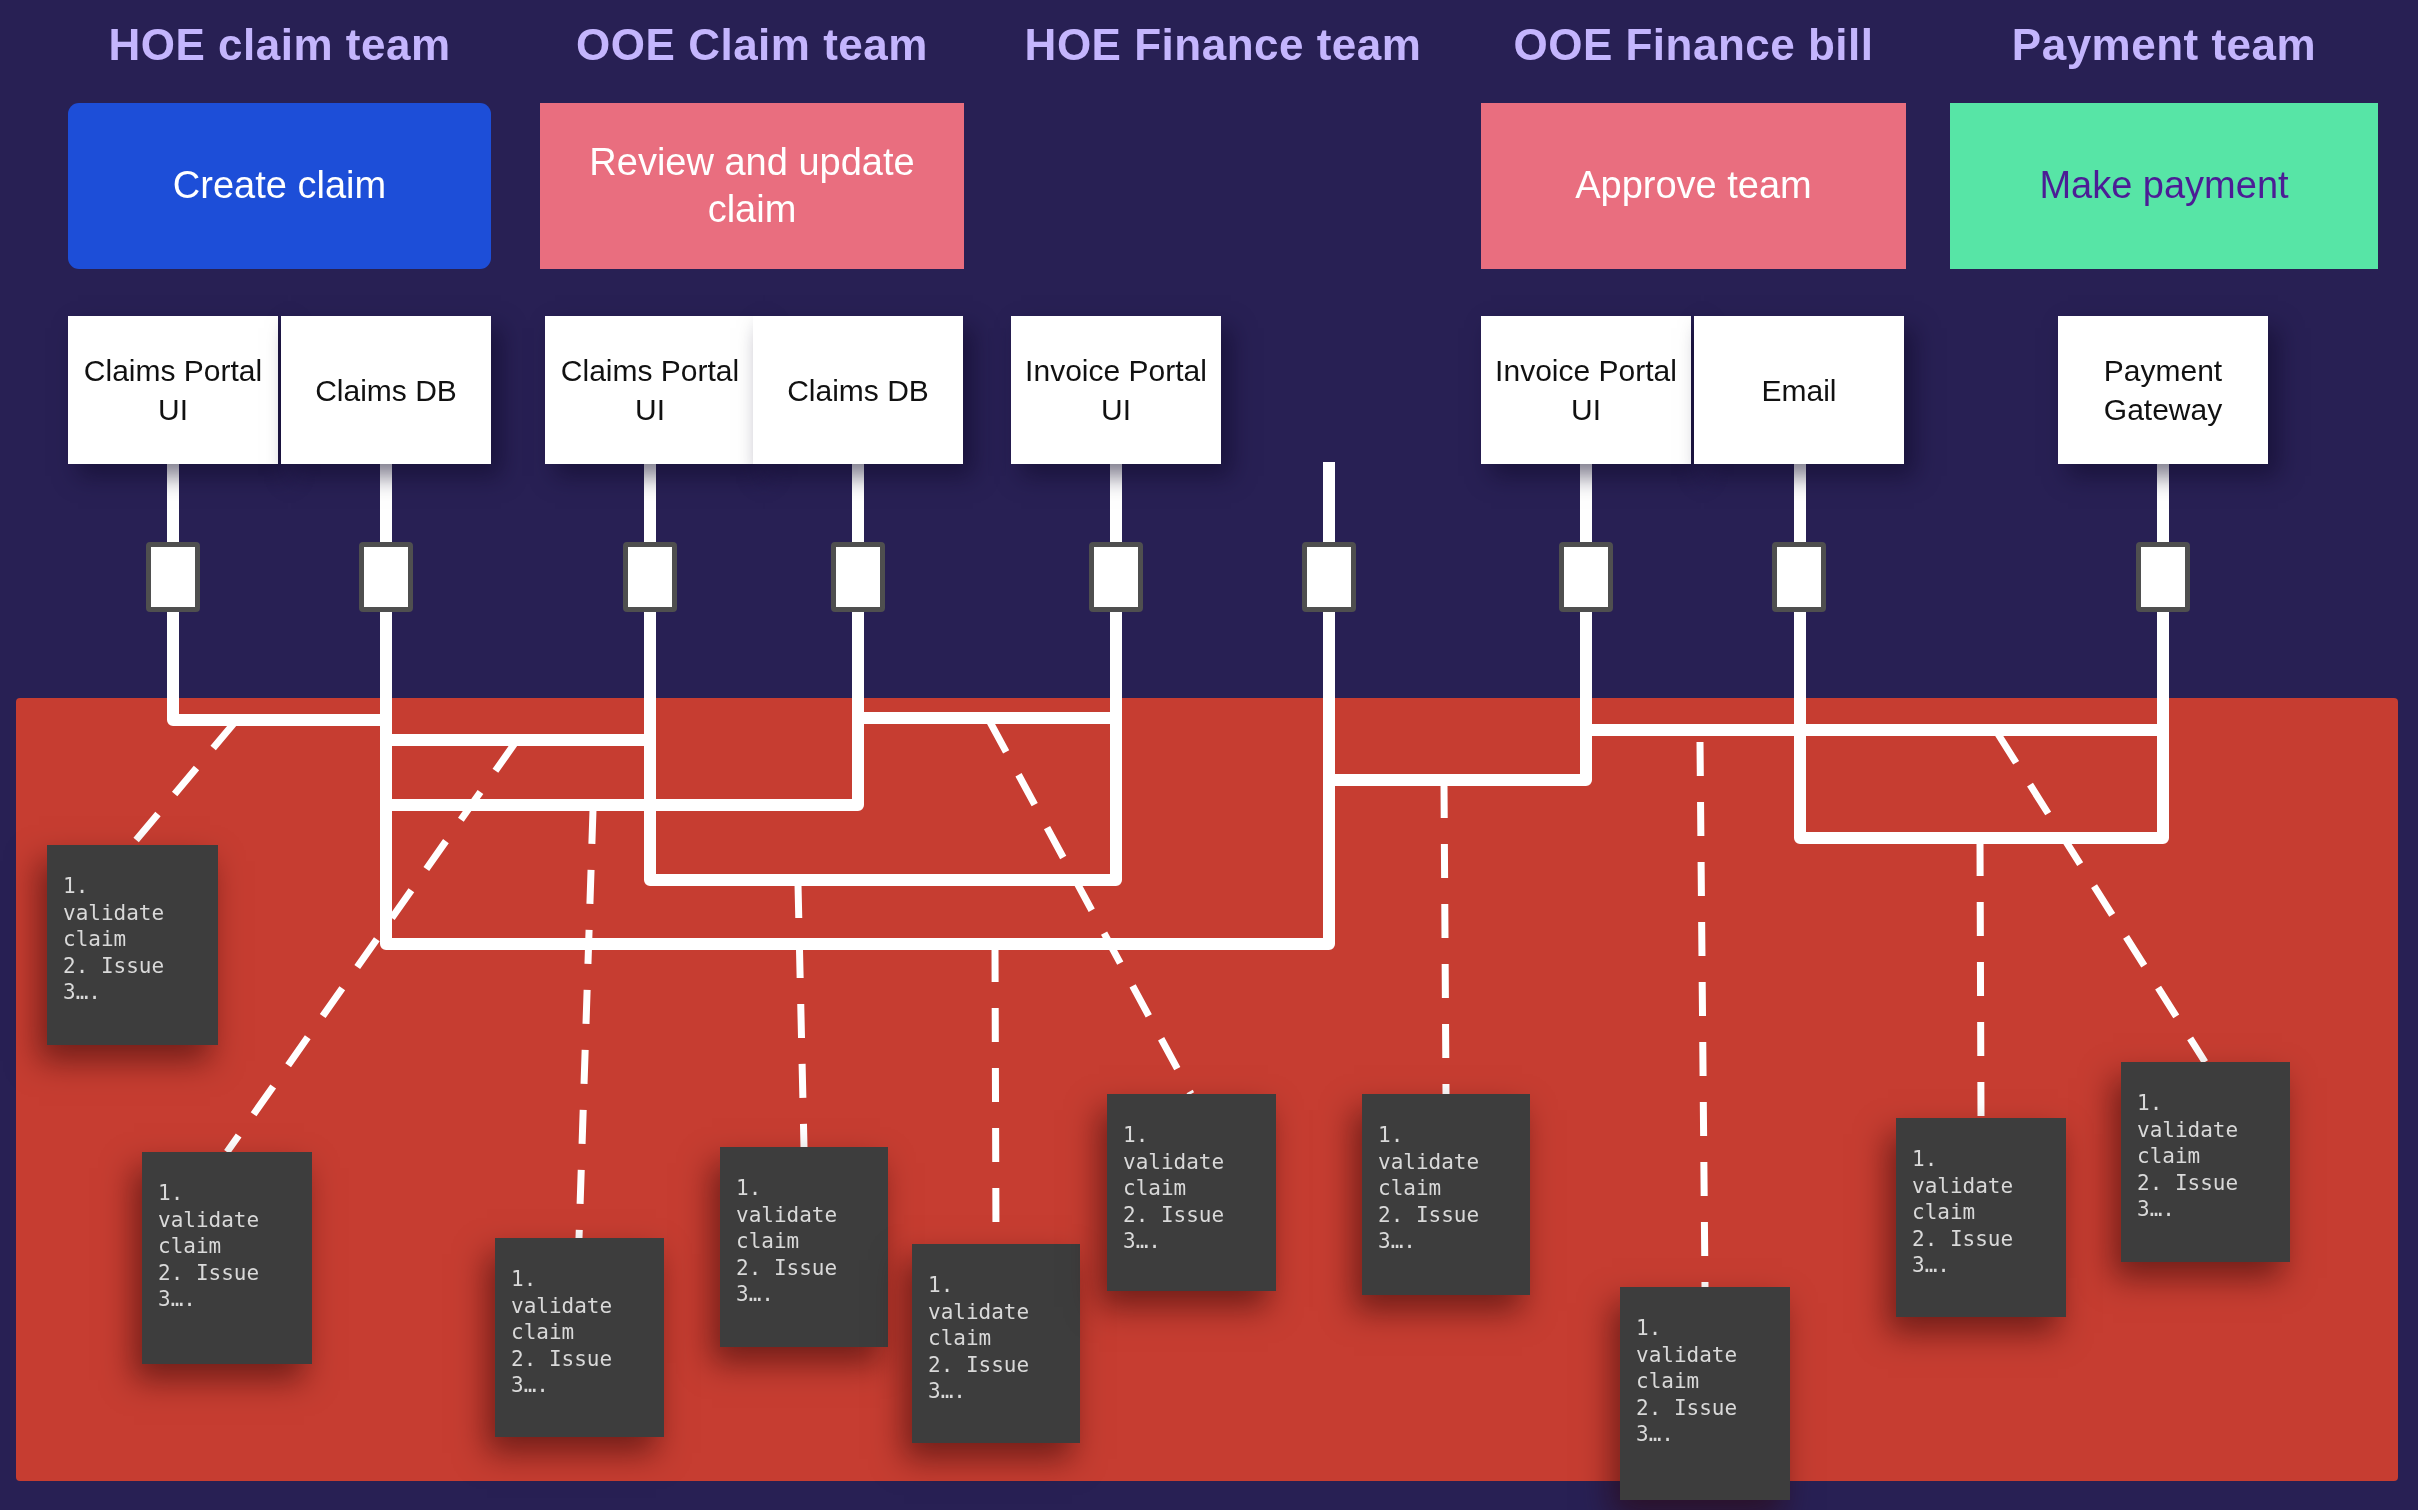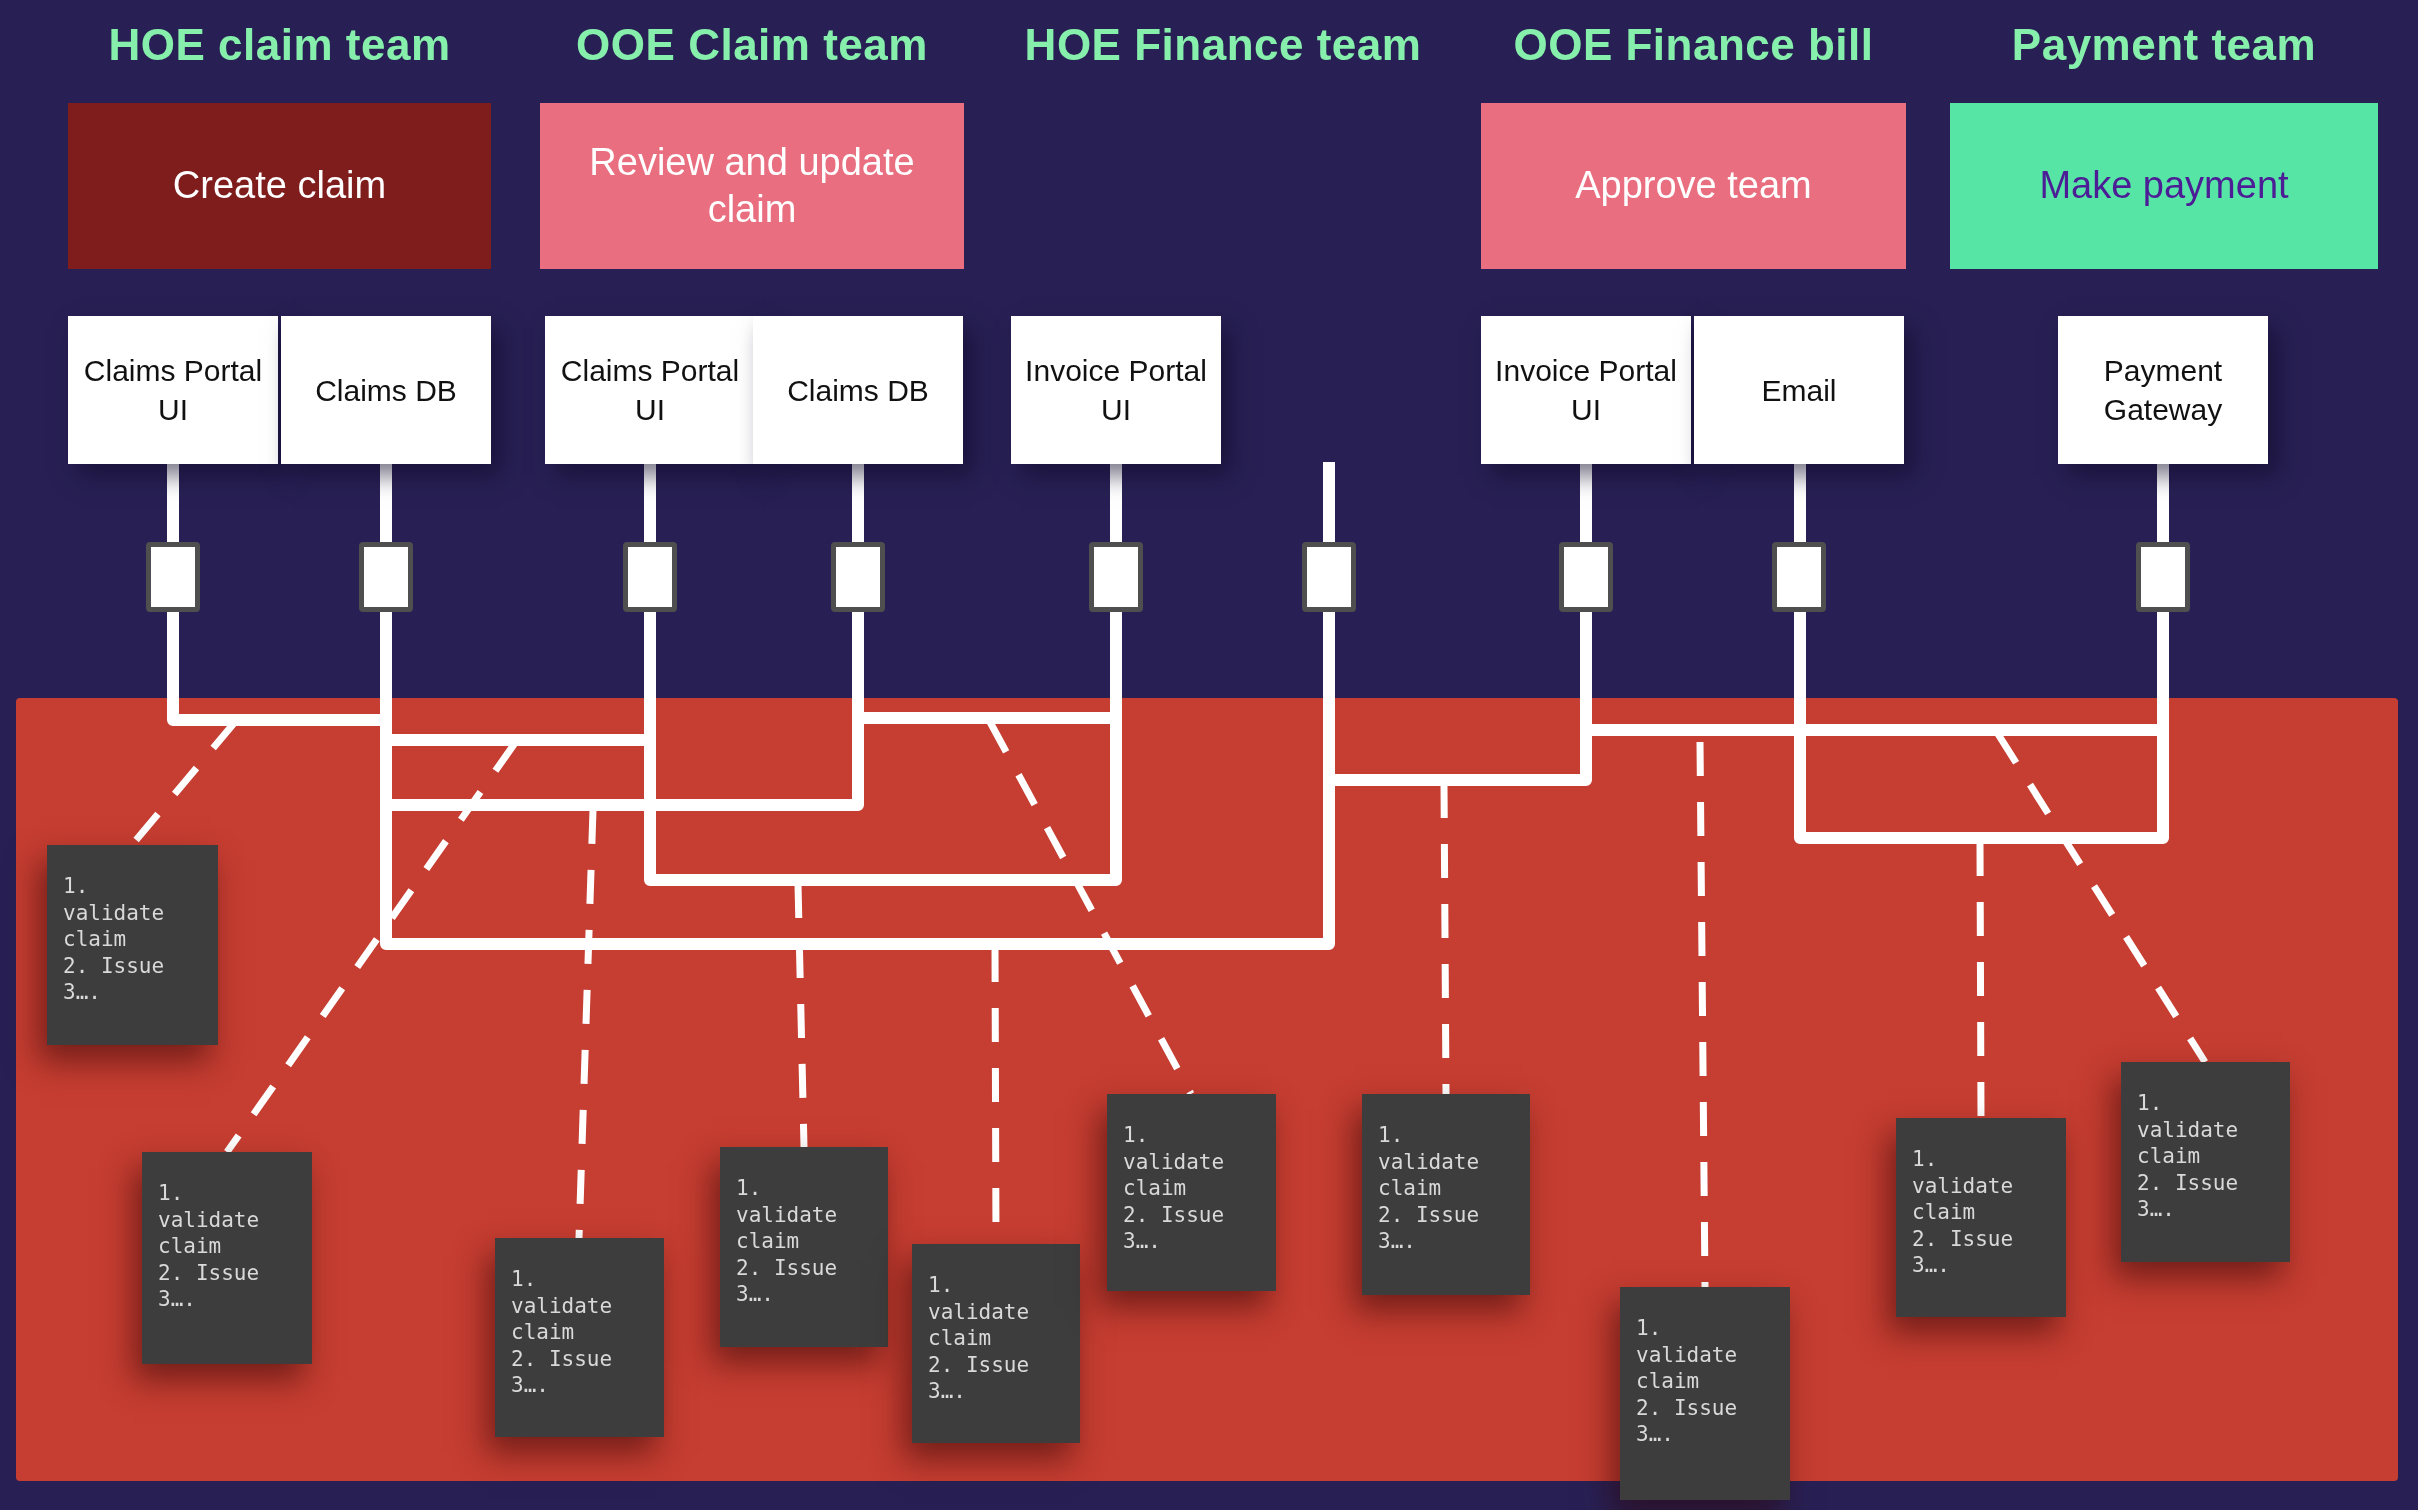--- a/index.html
+++ b/index.html
@@ -9,27 +9,27 @@
   }
   .red-zone{
     position:absolute;left:16px;top:698px;width:2382px;height:783px;
     background:#c63d31;border-radius:4px;z-index:1;
   }
   .wires{position:absolute;left:0;top:0;z-index:2;}
   .wire-solid{fill:none;stroke:#ffffff;stroke-width:12;stroke-linejoin:round;stroke-linecap:butt;}
   .wire-dashed{fill:none;stroke:#ffffff;stroke-width:7;stroke-dasharray:34 26;stroke-linecap:butt;}
   .team-header{
     position:absolute;top:16px;height:58px;line-height:58px;text-align:center;
-    color:#86efac;font-size:44px;font-weight:700;z-index:4;letter-spacing:0.5px;
+    color:#c4b5fd;font-size:44px;font-weight:700;z-index:4;letter-spacing:0.5px;
   }
   .activity{
     position:absolute;top:103px;height:166px;display:flex;align-items:center;justify-content:center;
     text-align:center;font-size:38px;line-height:1.25;color:#ffffff;z-index:4;padding:0 48px;box-sizing:border-box;
   }
-  .activity.teal{background:#7f1d1d;}
+  .activity.teal{background:#1d4ed8;border-radius:11px;}
   .activity.pink{background:#e96e7f;}
   .activity.green{background:#57e5a6;color:#4c1d95;}
   .sysbox{
     position:absolute;top:316px;width:210px;height:148px;background:#ffffff;
     display:flex;align-items:center;justify-content:center;text-align:center;
     font-size:30px;line-height:1.3;color:#111111;z-index:4;
     box-shadow:10px 12px 22px rgba(15,10,40,0.55);padding:0 10px;box-sizing:border-box;
   }
   .socket{
     position:absolute;top:542px;width:54px;height:70px;background:#ffffff;

